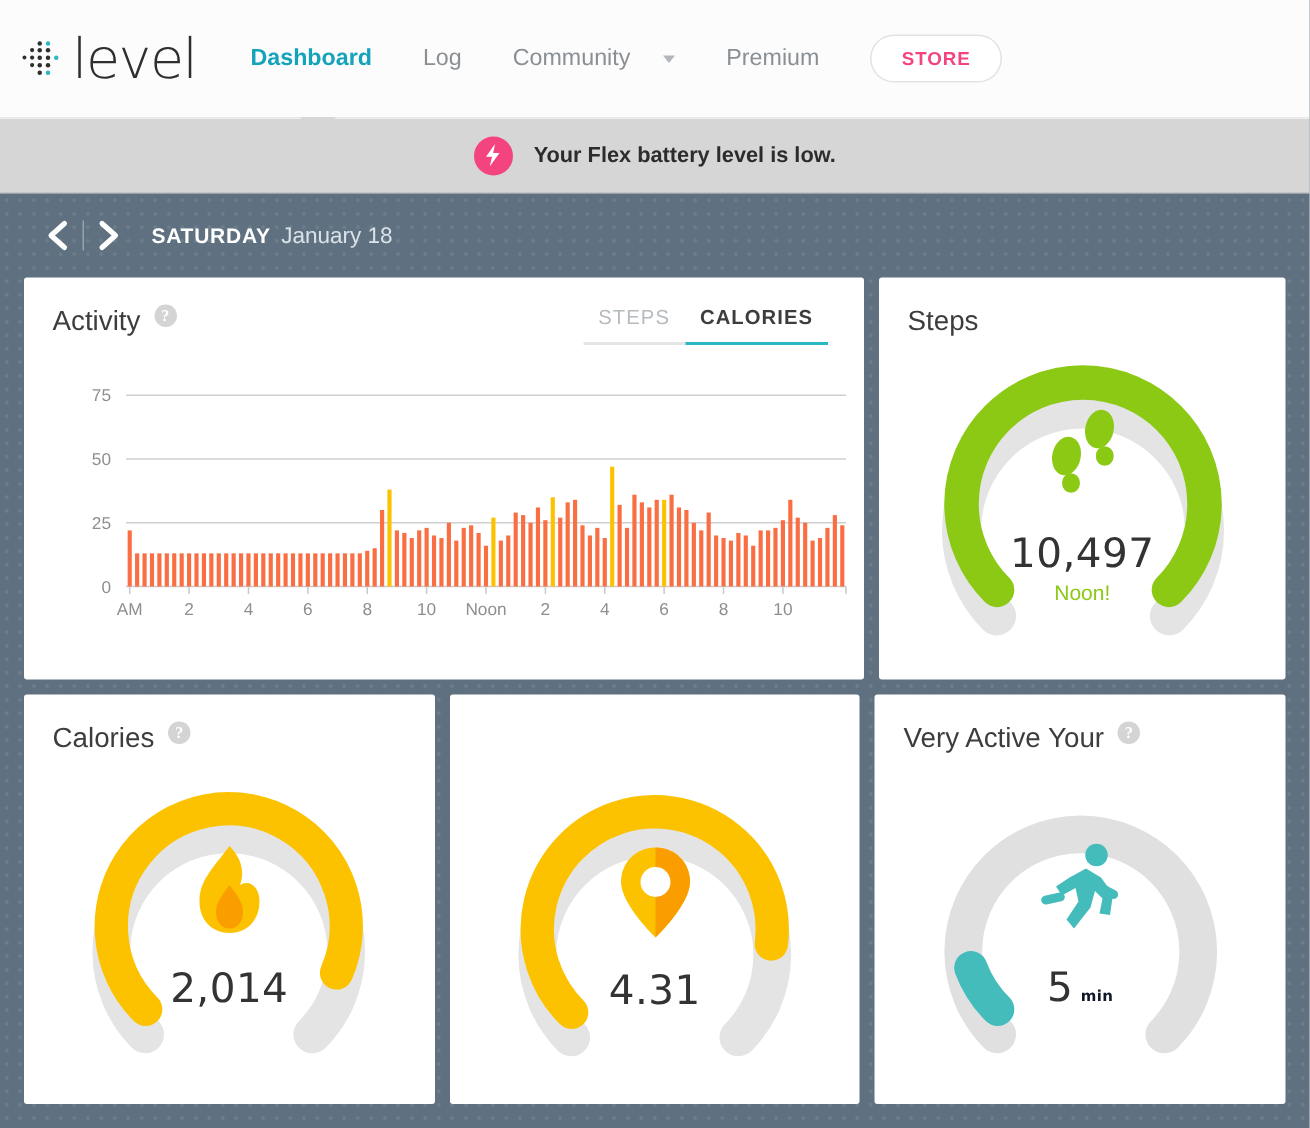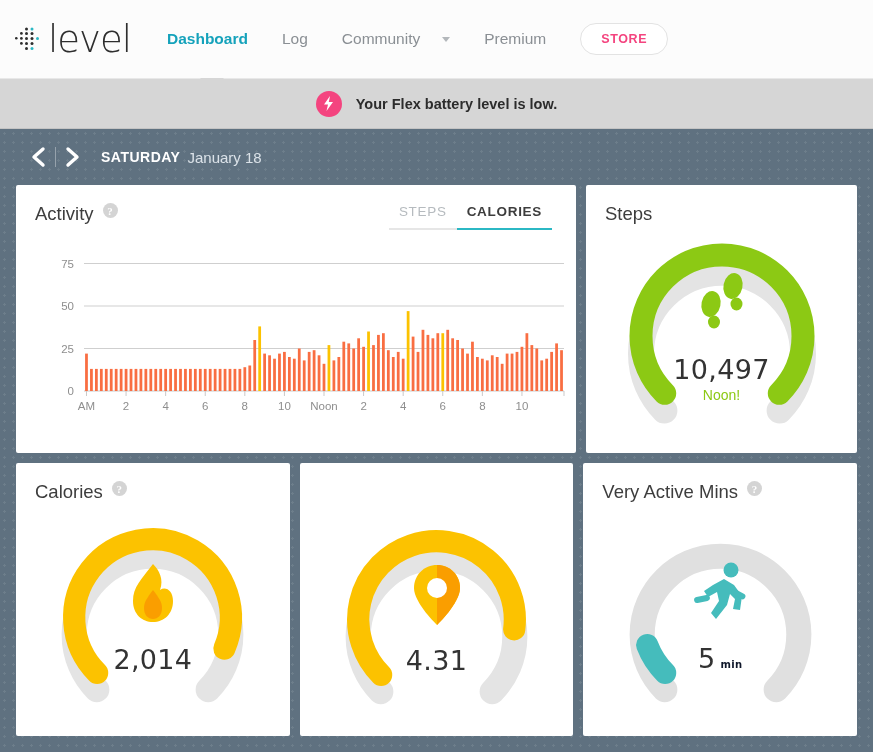--- a/index.html
+++ b/index.html
@@ -476,21 +476,21 @@
               <circle cx="26" cy="25" r="10" fill="#ffffff"></circle>
             </svg>
             <div class="gauge-num" style="margin-top:14px;">4.31</div>
           </div>
         </div>
       </div>
     </div>
 
     <div class="card" id="card-active">
       <div class="card-title">
-        <span class="t-main">Very Active Mins</span>
+        <span class="t-main">Very Active Your</span>
         <span class="help-icon">?</span>
       </div>
       <div class="gauge-wrap" style="padding-top:36px;">
         <div class="gauge-box" style="width:205px;height:205px;">
           <svg width="205" height="205" viewBox="0 0 212 212">
             <path d="M 48.4 180.6 A 81 81 0 1 1 163.6 180.6" fill="none" stroke="#e0e0e0" stroke-width="26" stroke-linecap="round"></path>
             <path id="arc-active" fill="none" stroke="#45bcbc" stroke-width="23" stroke-linecap="round" d="M 48.72435072388966 163.27564927611036 A 81 81 0 0 1 30.229033502780737 134.6314623461198"></path>
           </svg>
           <div class="gauge-inner">
             <svg width="62" height="64" viewBox="0 0 62 64" style="margin-bottom:4px;">

